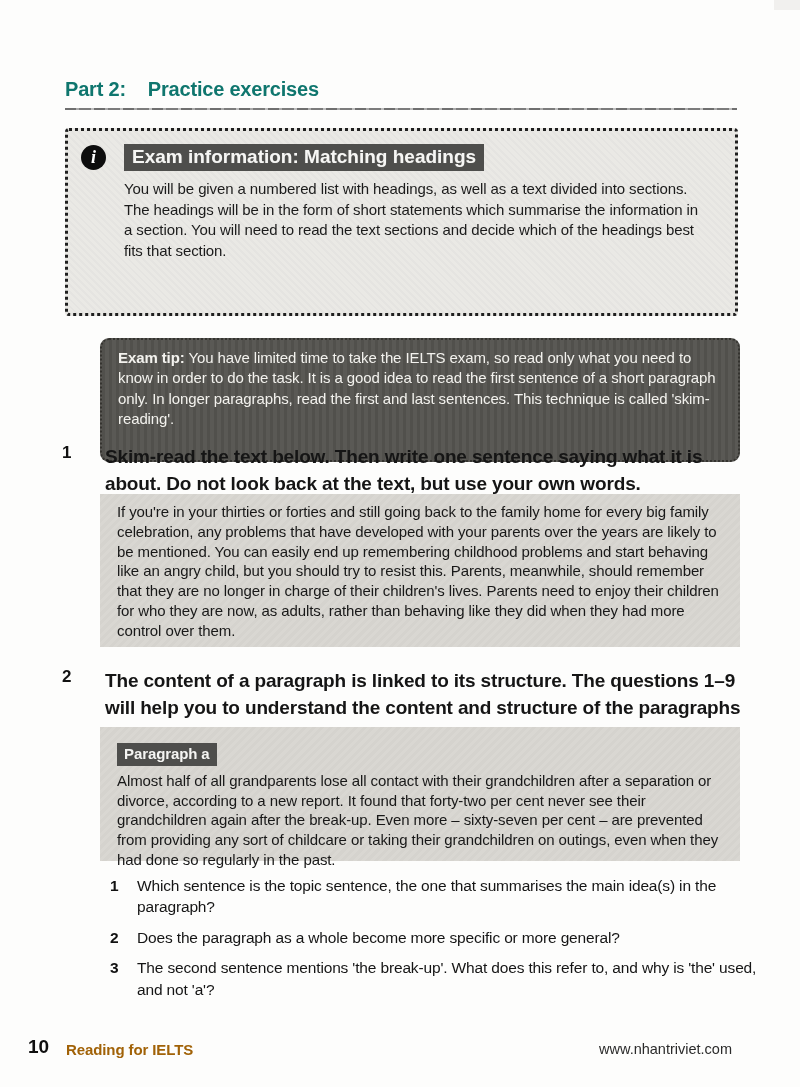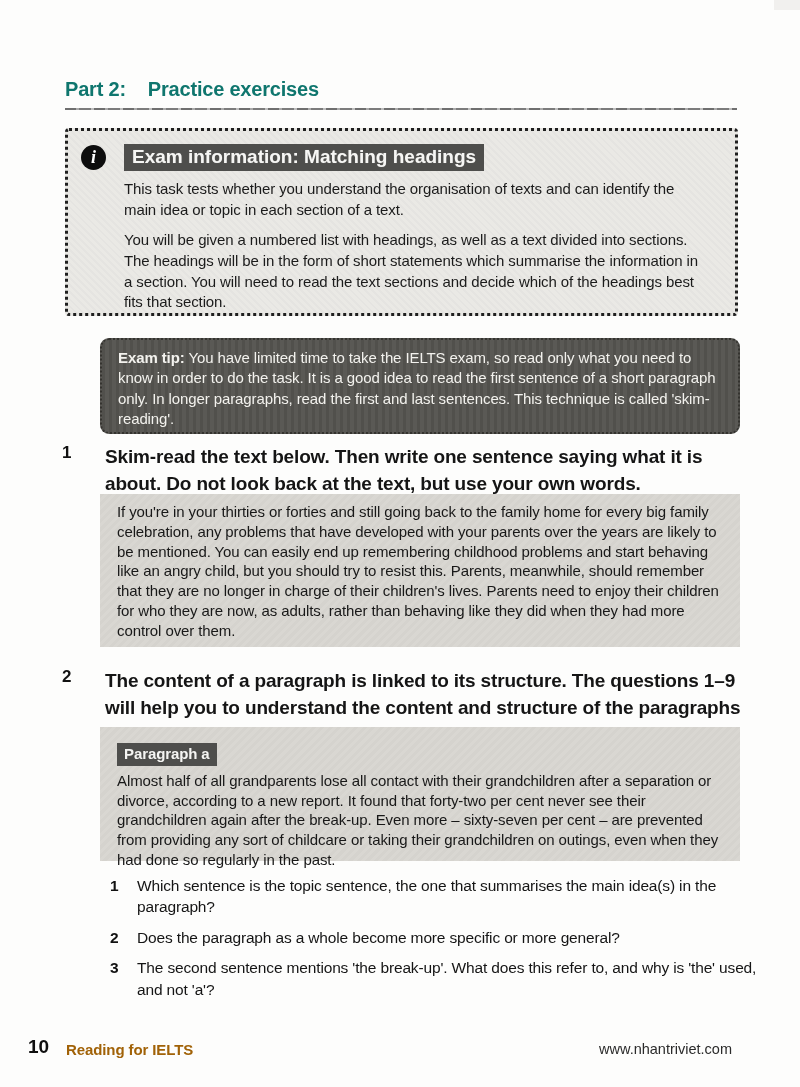--- a/index.html
+++ b/index.html
@@ -53,21 +53,21 @@
     margin-bottom:8px;
     text-shadow:0 0 1px rgba(255,255,255,0.25);
   }
   .info-para {
     font-size:15px; line-height:1.38; color:#1b1b1b;
     margin-bottom:10px; letter-spacing:-0.1px;
   }
 
   
   .tip-box {
-    position:absolute; top:338px; left:100px; width:640px; height:96px;
+    position:absolute; top:338px; left:100px; width:640px; height:124px;
     background:#5a5955;
     background-image:repeating-linear-gradient(90deg, rgba(0,0,0,0.10) 0 3px, transparent 3px 7px);
     border:2px dotted #34332f;
     border-radius:9px;
     padding:8px 16px;
     color:#f3f2ee;
     font-size:15px; line-height:1.36; letter-spacing:-0.1px;
   }
   .tip-box .tip-label { font-weight:700; }
 
@@ -141,21 +141,20 @@
   <div class="corner-smudge"></div>
 
   <div class="page-title">
     <span class="t-part">Part 2:</span><span class="t-rest">Practice exercises</span>
   </div>
   <div class="title-rule"></div>
 
   <div class="info-box">
     <div class="info-icon">i</div>
     <div class="info-heading">Exam information: Matching headings</div>
-    <div class="info-para">This task tests whether you understand the organisation of texts and can identify the main idea or topic in each section of a text.</div>
     <div class="info-para">You will be given a numbered list with headings, as well as a text divided into sections. The headings will be in the form of short statements which summarise the information in a section. You will need to read the text sections and decide which of the headings best fits that section.</div>
   </div>
 
   <div class="tip-box">
     <span class="tip-label">Exam tip:</span><span> You have limited time to take the IELTS exam, so read only what you need to know in order to do the task. It is a good idea to read the first sentence of a short paragraph only. In longer paragraphs, read the first and last sentences. This technique is called 'skim-reading'.</span>
   </div>
 
   <div class="ex-num n1">1</div>
   <div class="ex-instr i1">Skim-read the text below. Then write one sentence saying what it is about. Do not look back at the text, but use your own words.</div>
   <div class="passage-box p1">If you're in your thirties or forties and still going back to the family home for every big family celebration, any problems that have developed with your parents over the years are likely to be mentioned. You can easily end up remembering childhood problems and start behaving like an angry child, but you should try to resist this. Parents, meanwhile, should remember that they are no longer in charge of their children's lives. Parents need to enjoy their children for who they are now, as adults, rather than behaving like they did when they had more control over them.</div>

